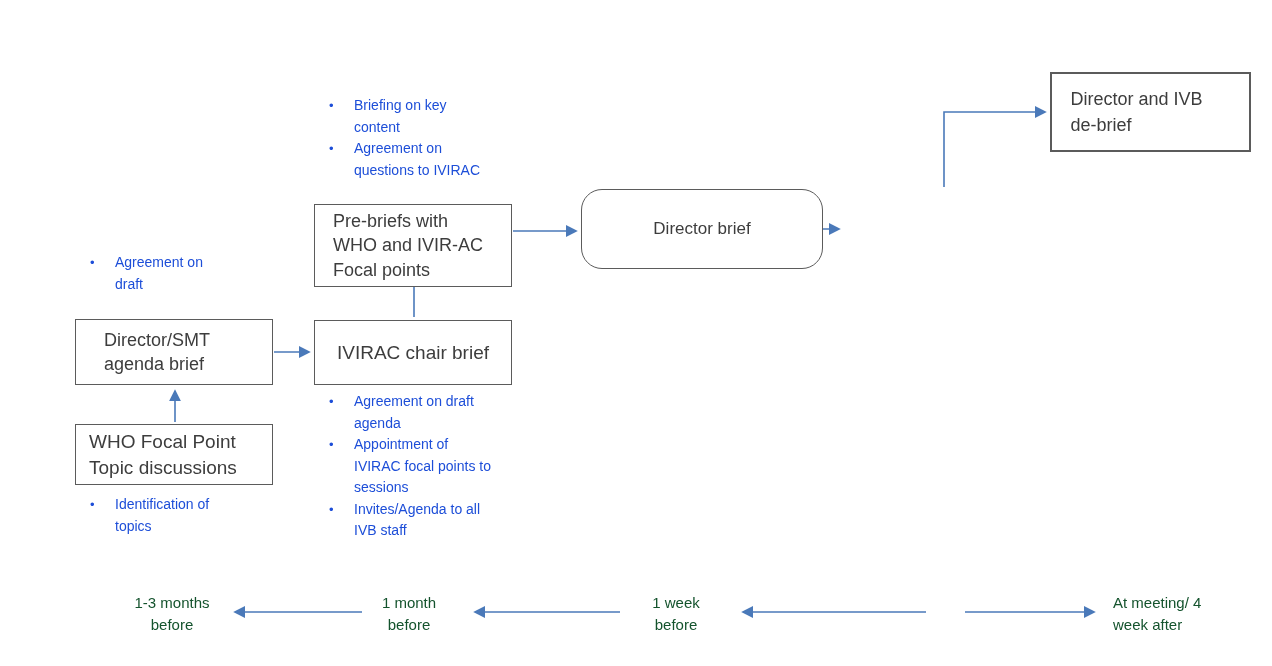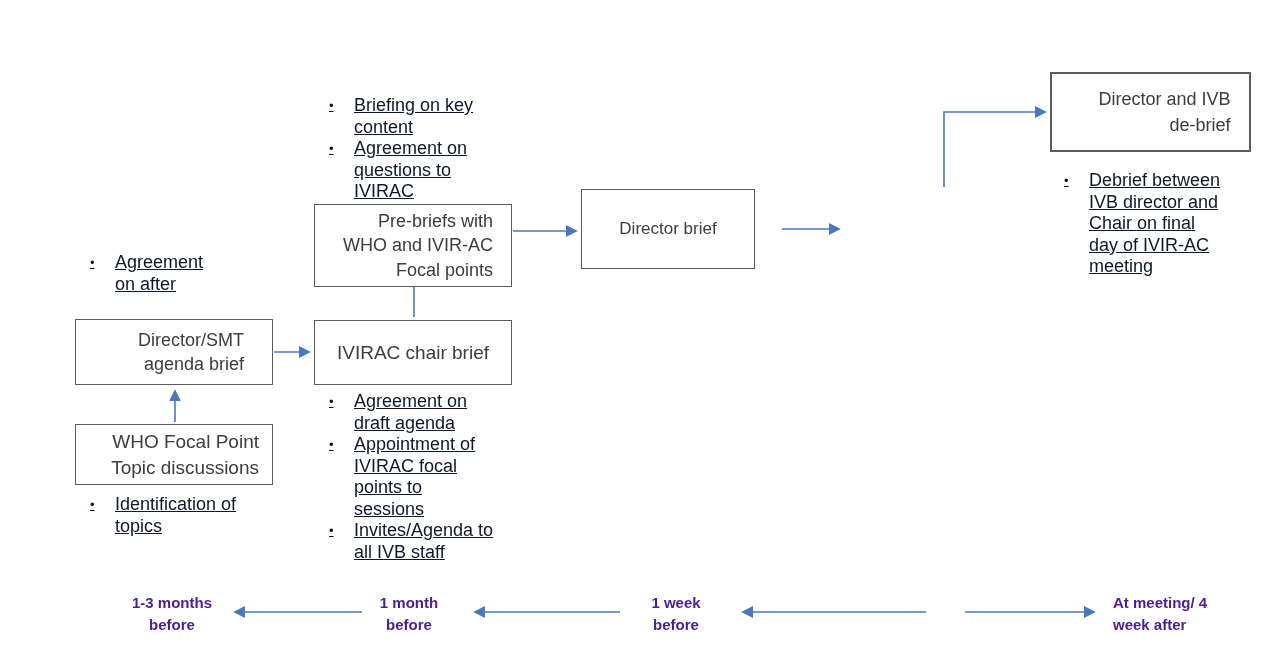--- a/index.html
+++ b/index.html
@@ -23,50 +23,49 @@
     pointer-events: none;
   }
   
   .node {
     position: absolute;
     background: #ffffff;
     border: 1.6px solid #5b5b5b;
     display: flex;
     align-items: center;
     justify-content: center;
-    text-align: right;
+    text-align: left;
     color: #3d3d3d;
     box-sizing: border-box;
   }
   .node .lbl { display: block; }
   .box-who      { left: 75px;  top: 424px; width: 198px; height: 61px; font-size: 19px; line-height: 1.35; }
   .box-smt      { left: 75px;  top: 319px; width: 198px; height: 66px; font-size: 18px; line-height: 1.35; }
   .box-chair    { left: 314px; top: 320px; width: 198px; height: 65px; font-size: 19px; }
   .box-prebrief { left: 314px; top: 188px; width: 198px; height: 83px; font-size: 18px; line-height: 1.35; margin-top: 16px; }
-  .box-director { left: 581px; top: 189px; width: 174px; height: 80px; font-size: 17px; }
+  .box-director { left: 581px; top: 189px; width: 242px; height: 80px; font-size: 17px; border-radius: 21px; }
   .box-debrief  { left: 1050px; top: 72px; width: 201px; height: 80px; font-size: 18px; line-height: 1.45; border-width: 2px; }
   .ellipse-meeting {
     left: 844px; top: 188px; width: 198px; height: 82px;
     border: 1.5px solid #3f3f3f;
     border-radius: 50%;
     font-size: 17px; line-height: 1.55;
   }
   .box-who .lbl      { max-width: 170px; }
   .box-smt .lbl      { max-width: 140px; }
   .box-prebrief .lbl { max-width: 160px; }
   .box-debrief .lbl  { max-width: 160px; }
   .ellipse-meeting .lbl { max-width: 90px; }
 
   
   .note-group {
     position: absolute;
-    font-size: 18px;
+    font-size: 14px;
     line-height: 21.5px;
-    color: #0f172a;
-    text-decoration: underline;
+    color: #1d4ed8;
   }
   .note-item {
     display: grid;
     grid-template-columns: 27px 1fr;
   }
   .note-item::before {
     content: "\2022";
     font-size: 13px;
     line-height: 21.5px;
     padding-left: 2px;
@@ -76,22 +75,22 @@
   .ng-prebrief{ left: 327px; top: 95px;  width: 169px; }
   .ng-chair   { left: 327px; top: 391px; width: 169px; }
   .ng-chair .note-item:nth-child(3) { }
   .ng-debrief { left: 1062px; top: 170px; width: 164px; }
 
   
   .tl-label {
     position: absolute;
     top: 592px;
     font-size: 15px;
-    font-weight: bold;
-    color: #4c1d95;
+    font-weight: normal;
+    color: #14532d;
     text-align: center;
     line-height: 22px;
   }
   .tl-1 { left: 122px;  width: 100px; }
   .tl-2 { left: 369px;  width: 80px;  }
   .tl-3 { left: 636px;  width: 80px;  }
   .tl-4 { left: 1113px; width: 100px; text-align: left; }
 </style>
 </head>
 <body>
@@ -132,21 +131,21 @@
   </div>
   <div class="node box-director">
     <span class="lbl">Director brief</span>
   </div>
   <div class="node box-debrief">
     <span class="lbl">Director and IVB de-brief</span>
   </div>
 
   <div class="note-group ng-agenda">
     <div class="note-item">
-      <span>Agreement on after</span>
+      <span>Agreement on draft</span>
     </div>
   </div>
 
   <div class="note-group ng-topics">
     <div class="note-item">
       <span>Identification of topics</span>
     </div>
   </div>
 
   <div class="note-group ng-prebrief">
@@ -164,23 +163,20 @@
     </div>
     <div class="note-item">
       <span>Appointment of IVIRAC focal points to sessions</span>
     </div>
     <div class="note-item">
       <span>Invites/Agenda to all IVB staff</span>
     </div>
   </div>
 
   <div class="note-group ng-debrief">
-    <div class="note-item">
-      <span>Debrief between IVB director and Chair on final day of IVIR-AC meeting</span>
-    </div>
   </div>
 
   <div class="tl-label tl-1">1-3 months before</div>
   <div class="tl-label tl-2">1 month before</div>
   <div class="tl-label tl-3">1 week before</div>
   <div class="tl-label tl-4">At meeting/ 4 week after</div>
 
 </div>
 
 </body></html>

